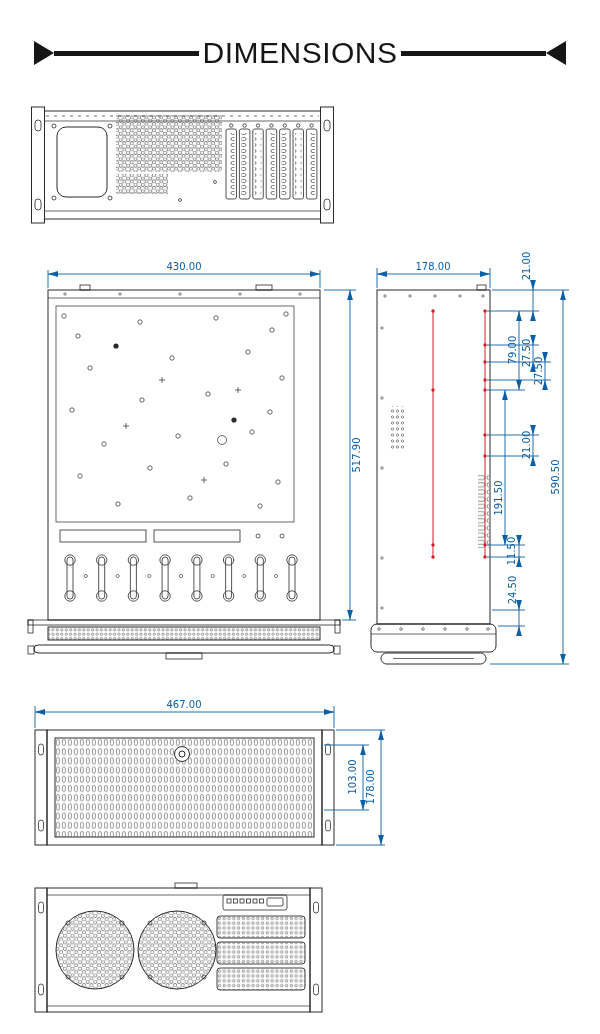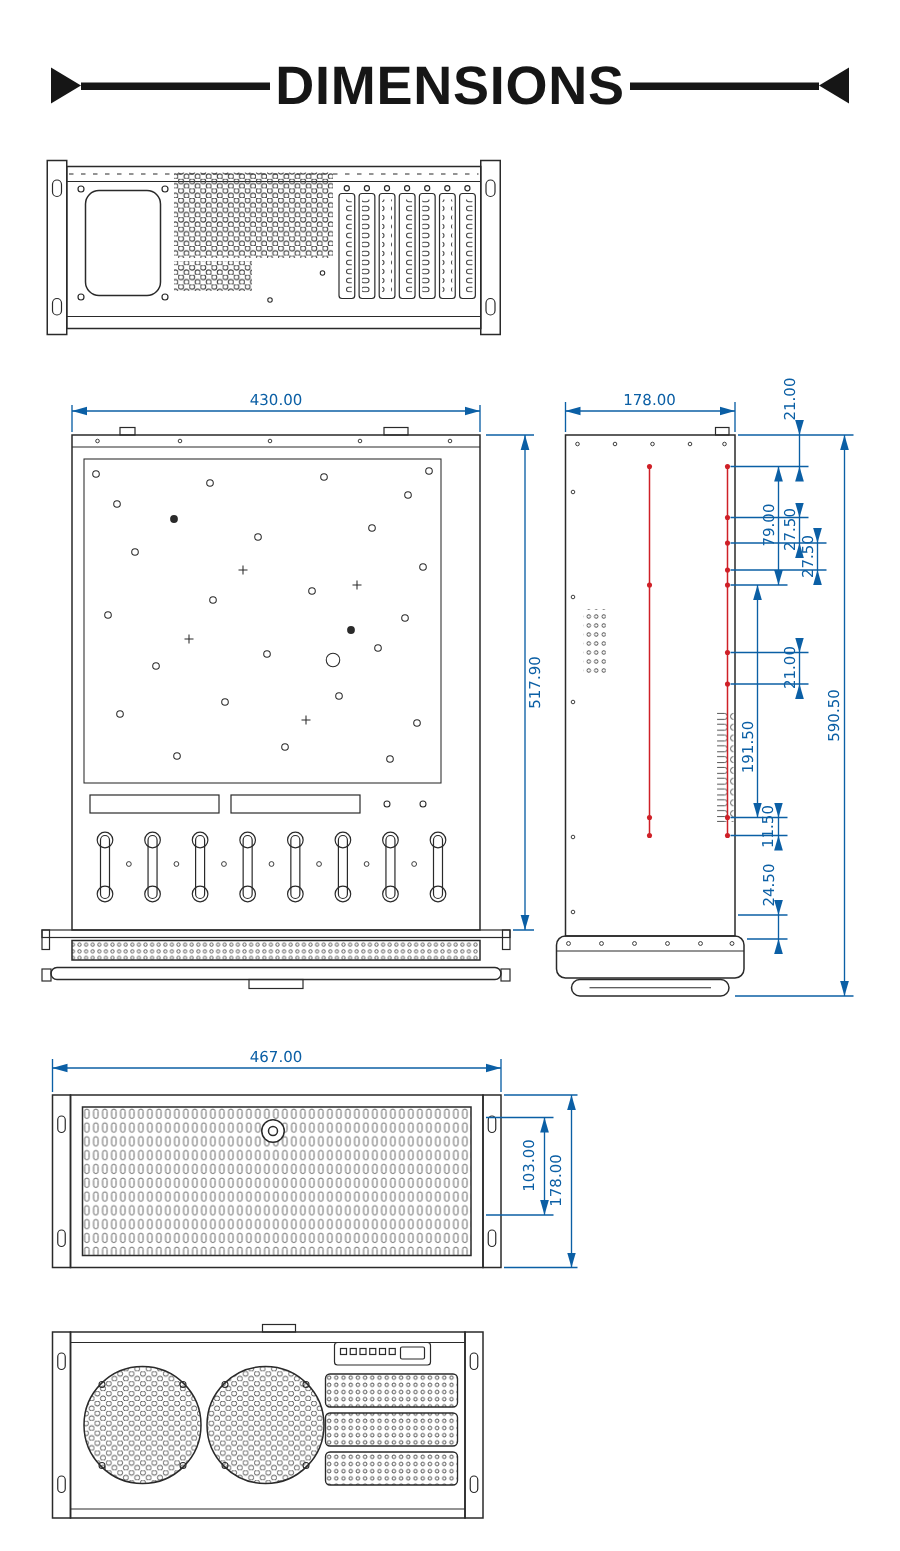--- a/index.html
+++ b/index.html
@@ -2,21 +2,21 @@
 <html><head>
 <meta charset="utf-8">
 <style>
   html,body{margin:0;padding:0;background:#fff}
   body{width:600px;height:1034px;position:relative;font-family:"Liberation Sans",sans-serif;overflow:hidden}
   .header{position:absolute;left:34px;right:34px;top:36px;display:flex;align-items:center}
   .h-line{flex:1;height:5px;background:#161616}
   .tri{width:0;height:0}
   .tri-r{border-top:12px solid transparent;border-bottom:12px solid transparent;border-left:20px solid #161616}
   .tri-l{border-top:12px solid transparent;border-bottom:12px solid transparent;border-right:20px solid #161616}
-  h1{font-size:36px;font-weight:bold;letter-spacing:.5px;margin:0 3px;color:#161616;font-family:"Liberation Sans",sans-serif}
+  h1{font-size:30px;font-weight:normal;letter-spacing:.5px;margin:0 3px;color:#161616;font-family:"Liberation Sans",sans-serif}
   .view{position:absolute}
   #rear{left:30px;top:100px}
   #topview{left:20px;top:258px}
   #sideview{left:365px;top:244px}
   #frontdims{left:25px;top:692px}
   #frontdetail{left:25px;top:868px}
   svg text{font-family:"DejaVu Sans",sans-serif;font-size:10px}
 </style>
 </head>
 <body>

